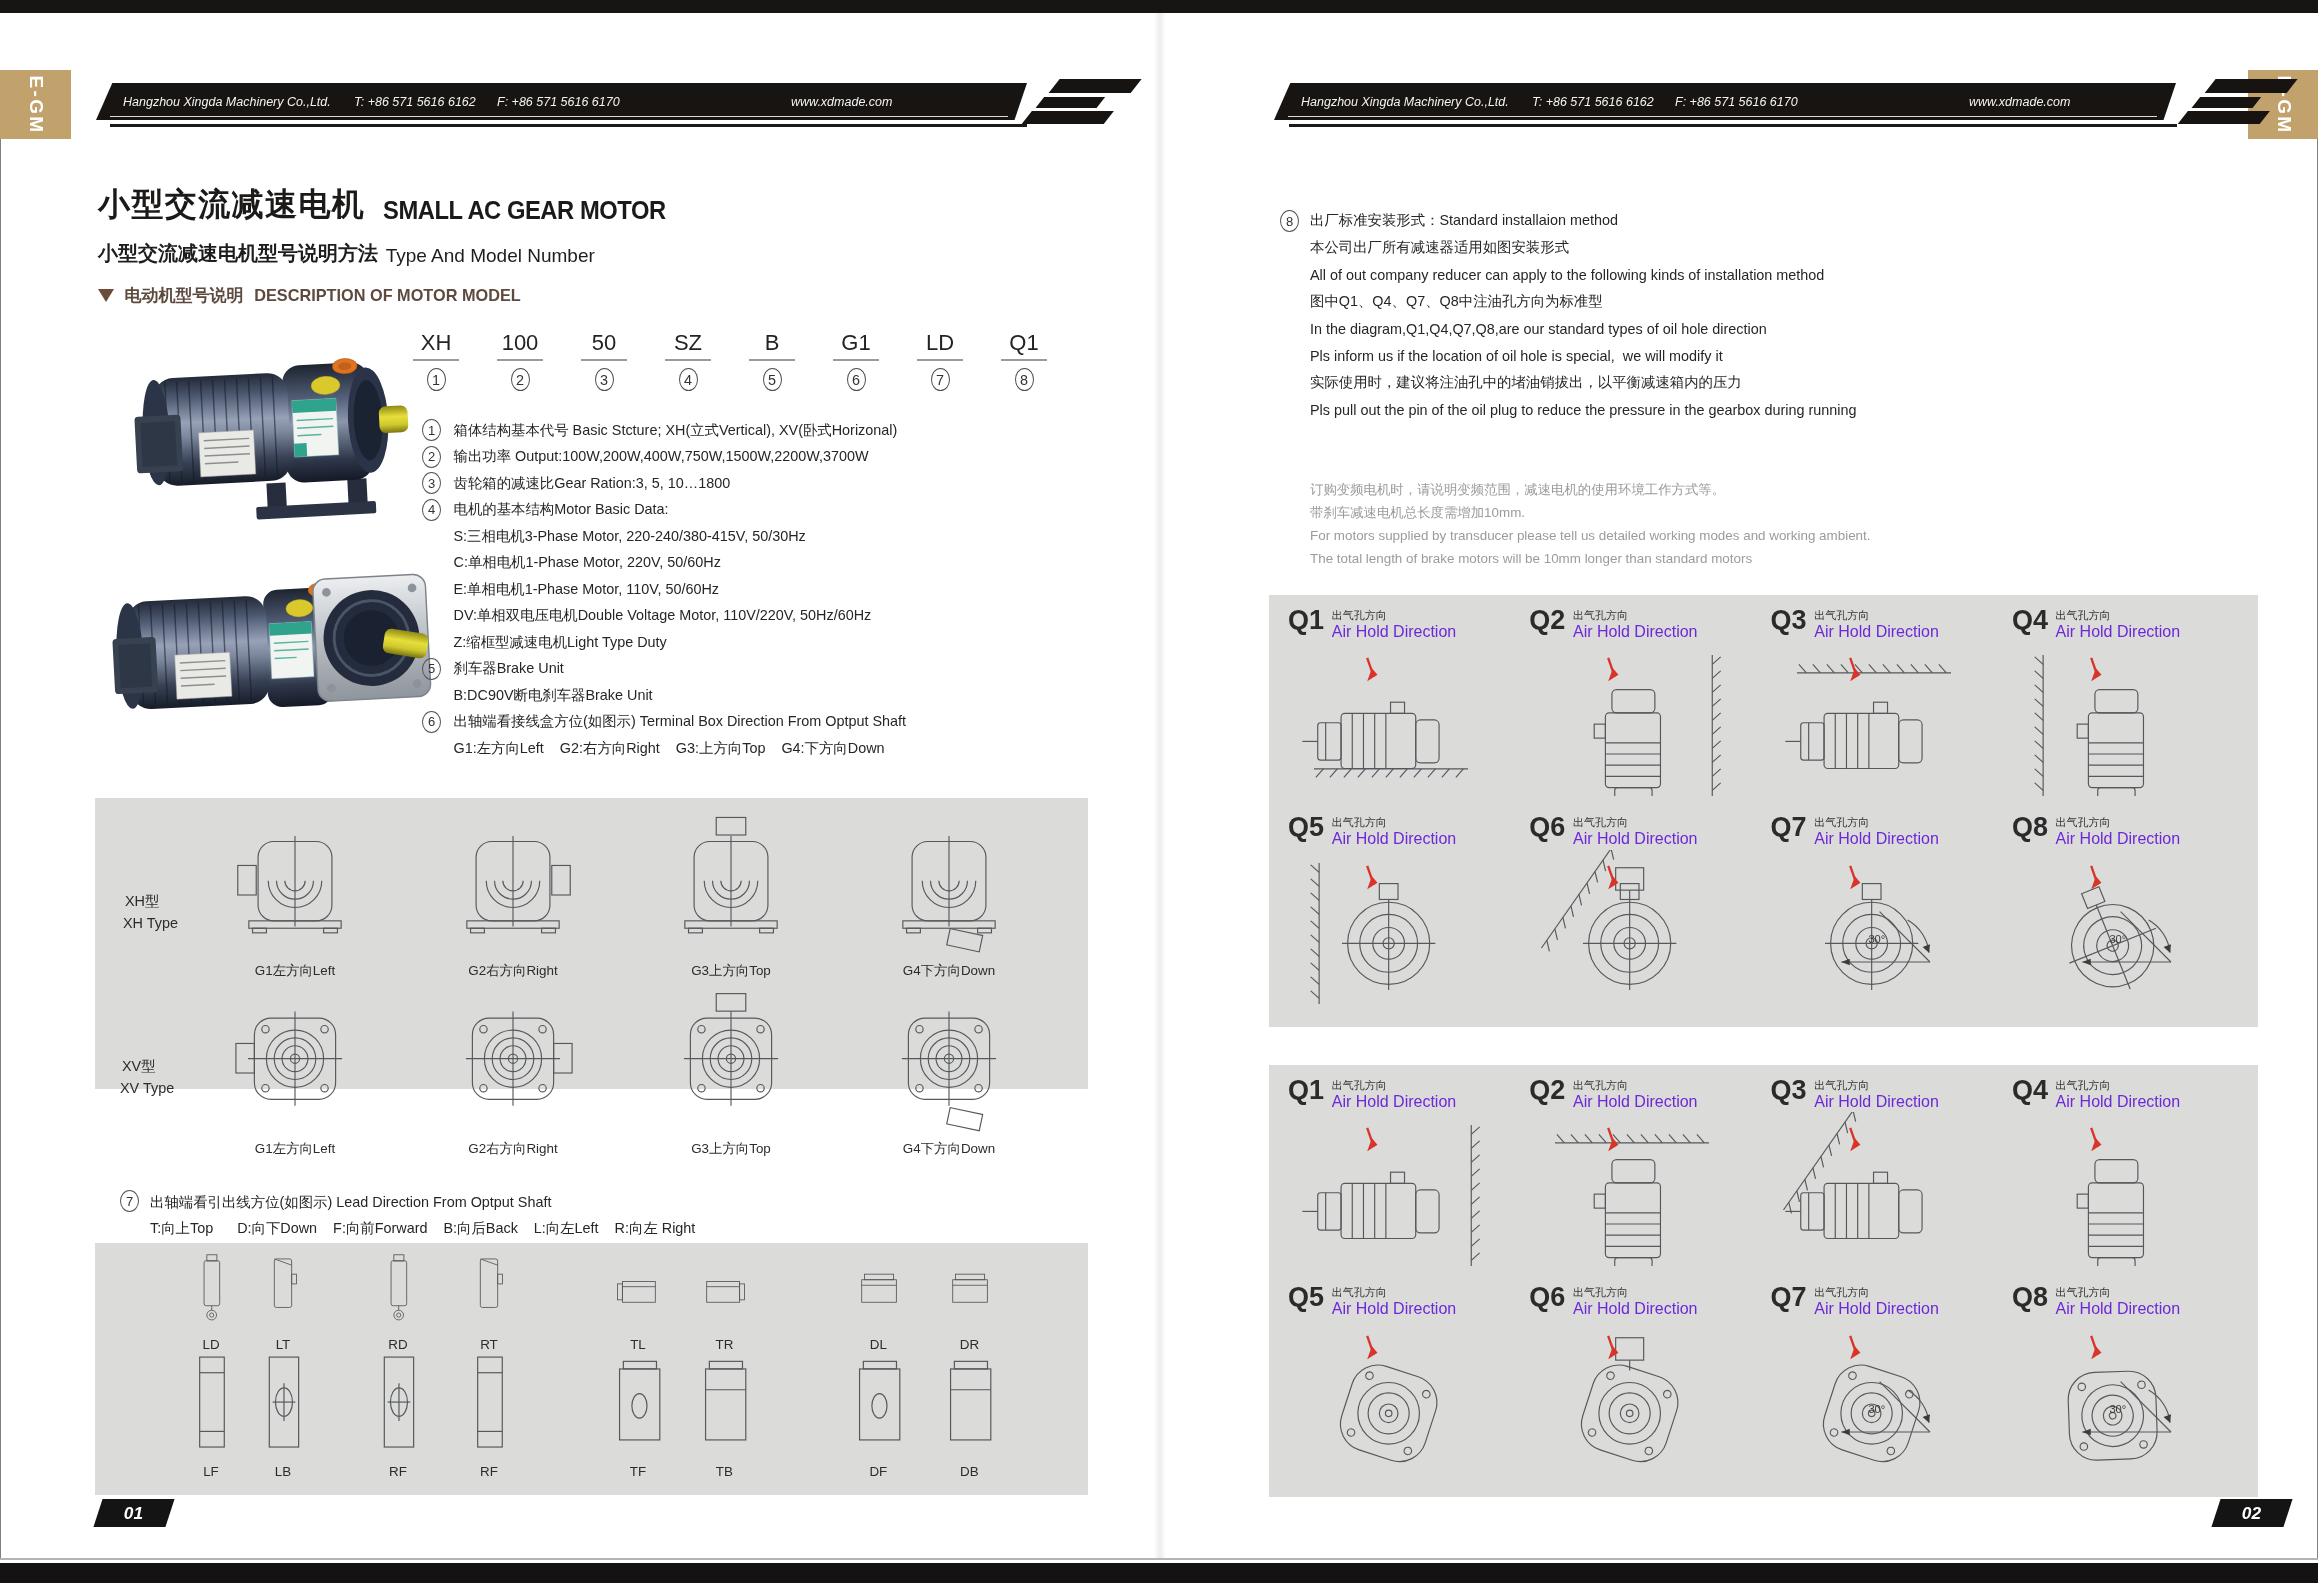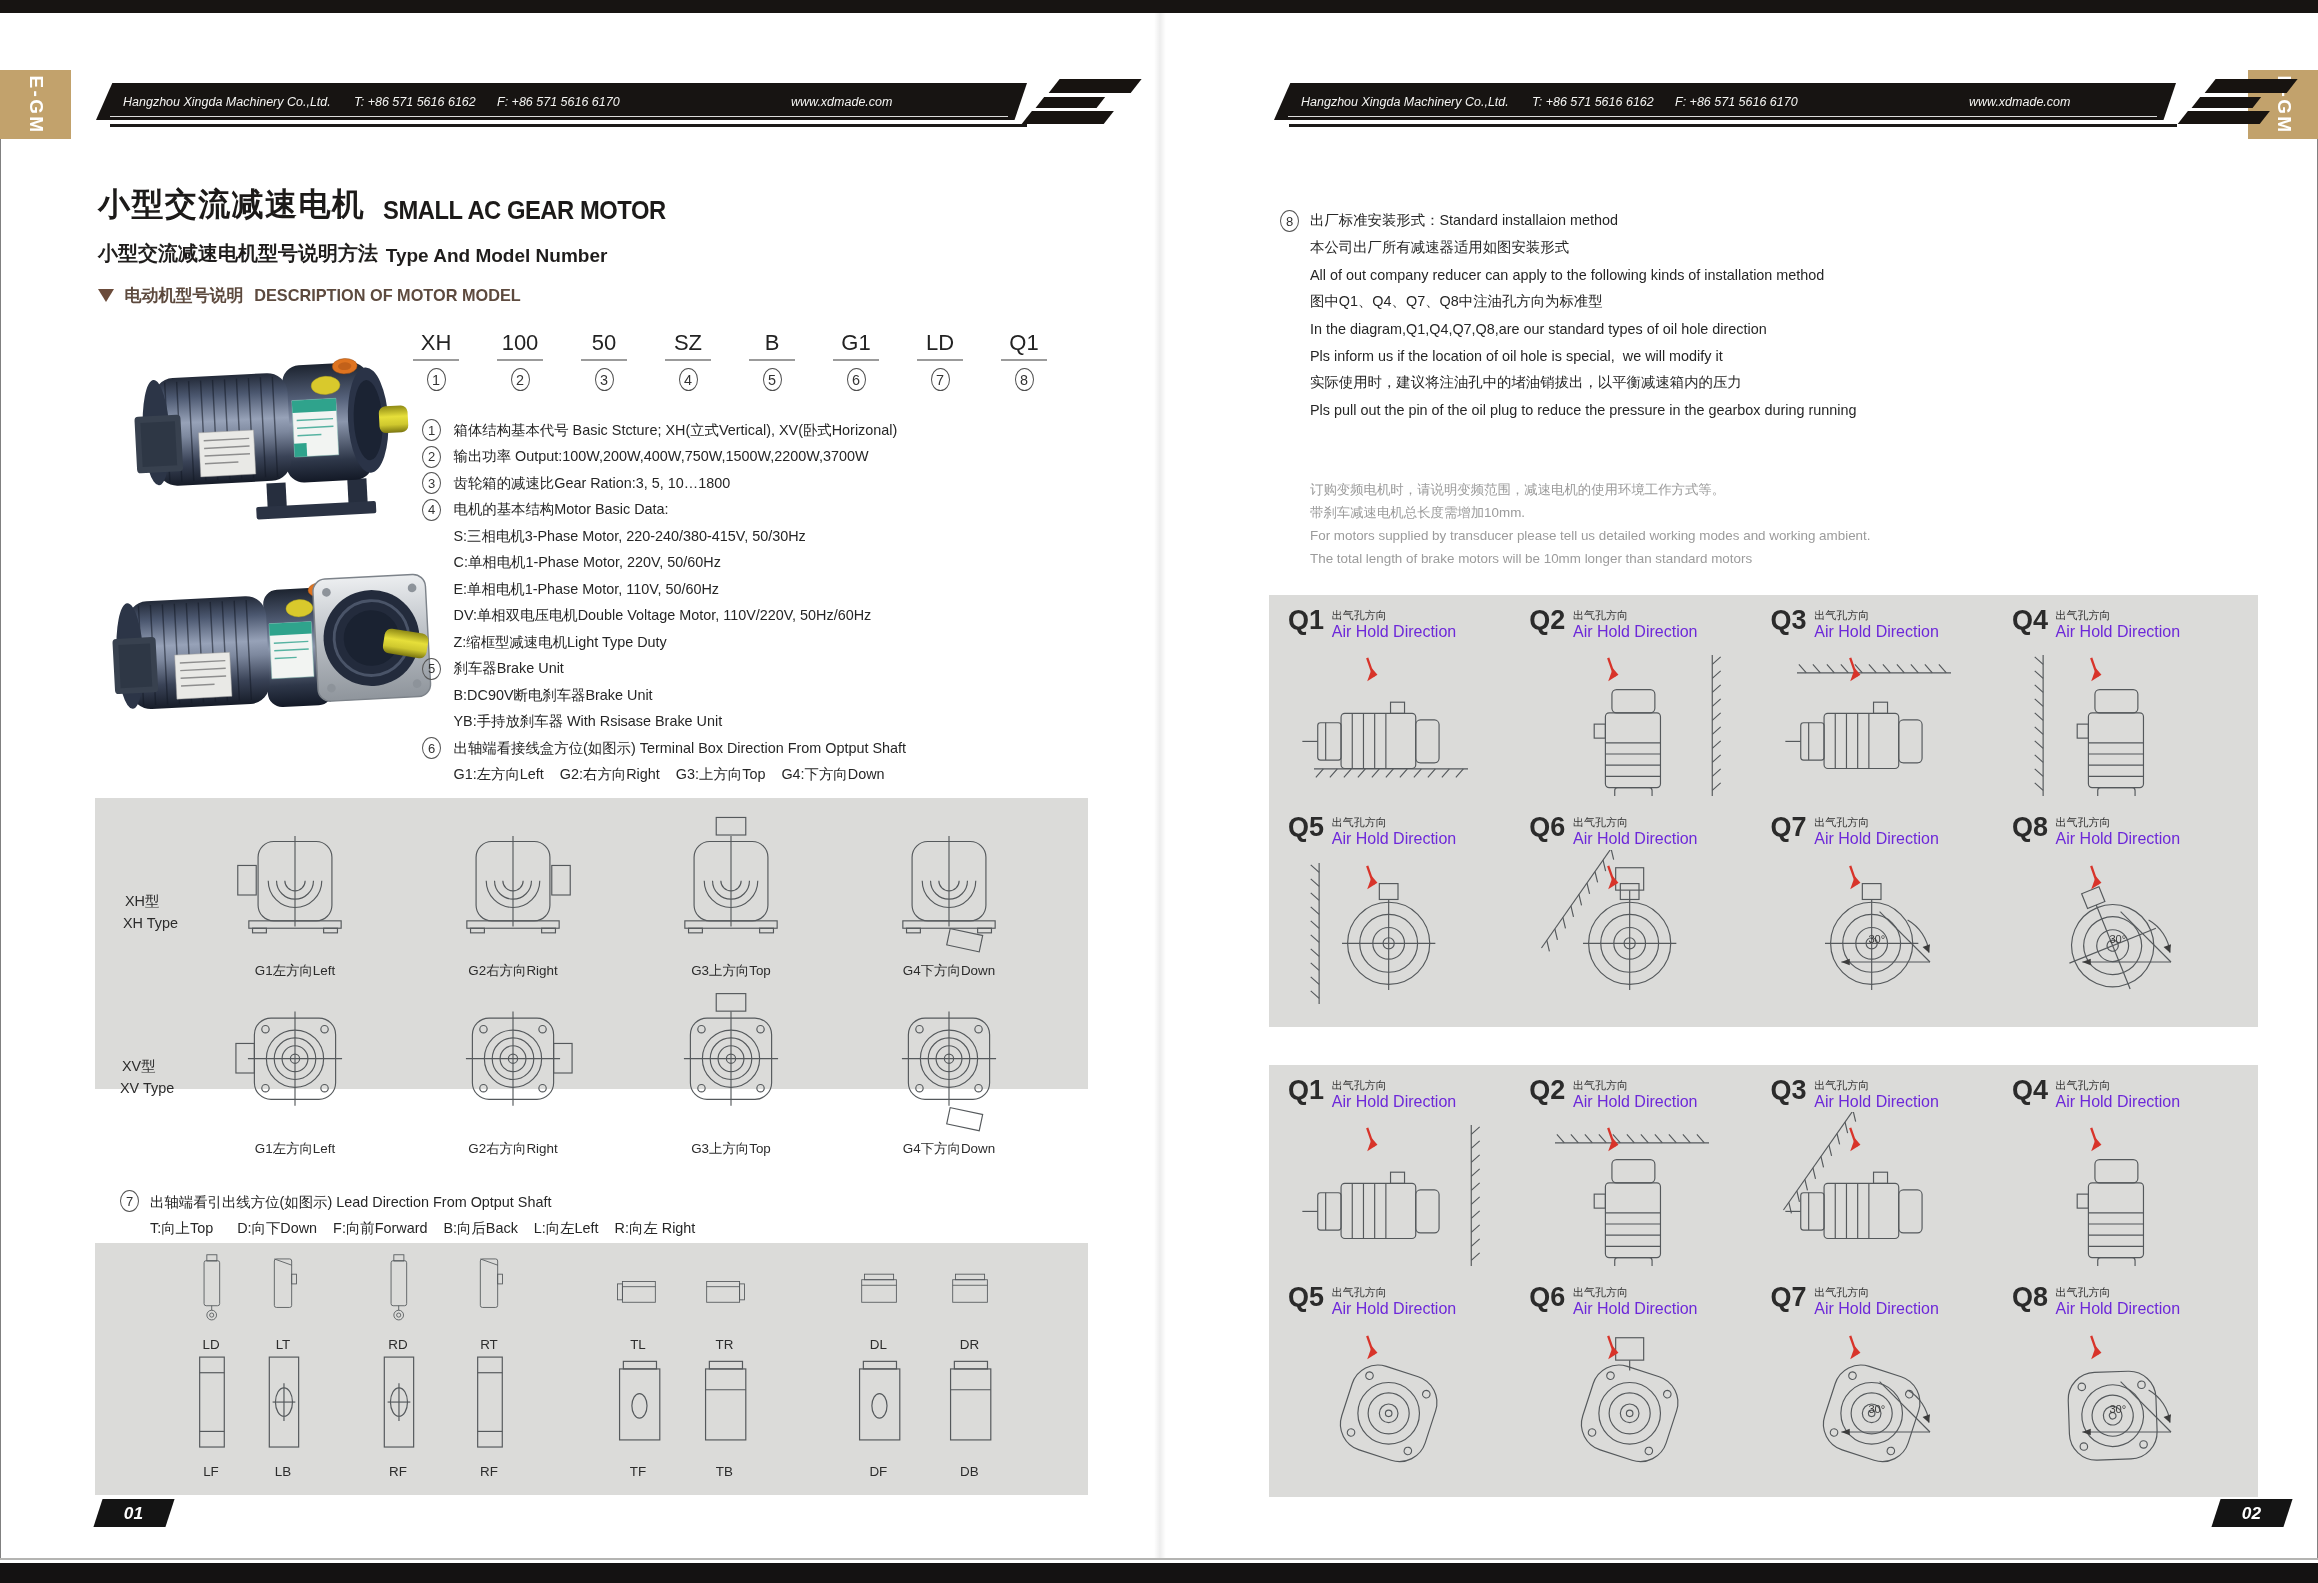--- a/index.html
+++ b/index.html
@@ -33,21 +33,21 @@
   .logo i:nth-child(1){left:27px;top:0;width:82px;height:14.4px}
   .logo i:nth-child(2){left:13.4px;top:18px;width:61px;height:10.6px}
   .logo i:nth-child(3){left:0;top:32px;width:82px;height:12.5px}
 
   
   .title-row{display:flex;align-items:flex-end;gap:18px;white-space:nowrap}
   .title-cn{font-size:32px;font-weight:bold;color:#1c1a19;letter-spacing:1.4px}
   .title-en{font-size:26.4px;font-weight:bold;color:#1c1a19;display:inline-block;transform:scaleX(.9);transform-origin:left bottom;letter-spacing:-0.5px;margin-bottom:1px}
   .subtitle-row{display:flex;align-items:flex-end;gap:7.7px;white-space:nowrap}
   .subtitle-cn{font-size:20px;font-weight:bold;color:#1f1d1c}
-  .subtitle-en{font-size:19px;font-weight:bold;color:#1f1d1c}
+  .subtitle-en{font-size:19px;font-weight:normal;color:#1f1d1c}
   .section-row{display:flex;align-items:center;gap:10.6px;white-space:nowrap}
   .tri{width:0;height:0;border-left:8.2px solid transparent;border-right:8.2px solid transparent;border-top:13px solid var(--brown-triangle)}
   .section-cn{font-size:17px;font-weight:bold;color:var(--brown-text)}
   .section-en{font-size:16.3px;font-weight:bold;color:var(--brown-text);letter-spacing:0}
 
   
   .model-row{display:flex}
   .seg{width:84px;text-align:center}
   .seg-code{font-size:22px;color:#232323;line-height:1}
   .seg-u{display:block;width:46px;height:1.9px;background:#9b9b9b;margin:4.8px auto 7.7px}
@@ -423,24 +423,20 @@
   </div>
       <div class="desc-line">
     <span class="num">5</span>
     <span class="txt">刹车器Brake Unit</span>
   </div>
       <div class="desc-line">
     <span class="num"></span>
     <span class="txt">B:DC90V断电刹车器Brake Unit</span>
   </div>
       <div class="desc-line">
-    <span class="num"></span>
-    <span class="txt">YB:手持放刹车器 With Rsisase Brake Unit</span>
-  </div>
-      <div class="desc-line">
     <span class="num">6</span>
     <span class="txt">出轴端看接线盒方位(如图示) Terminal Box Direction From Optput Shaft</span>
   </div>
       <div class="desc-line">
     <span class="num"></span>
     <span class="txt">G1:左方向Left    G2:右方向Right    G3:上方向Top    G4:下方向Down</span>
   </div>
     </div>
 
   <div class="abs panel" style="left:95px;top:798px;width:993px;height:291px">

